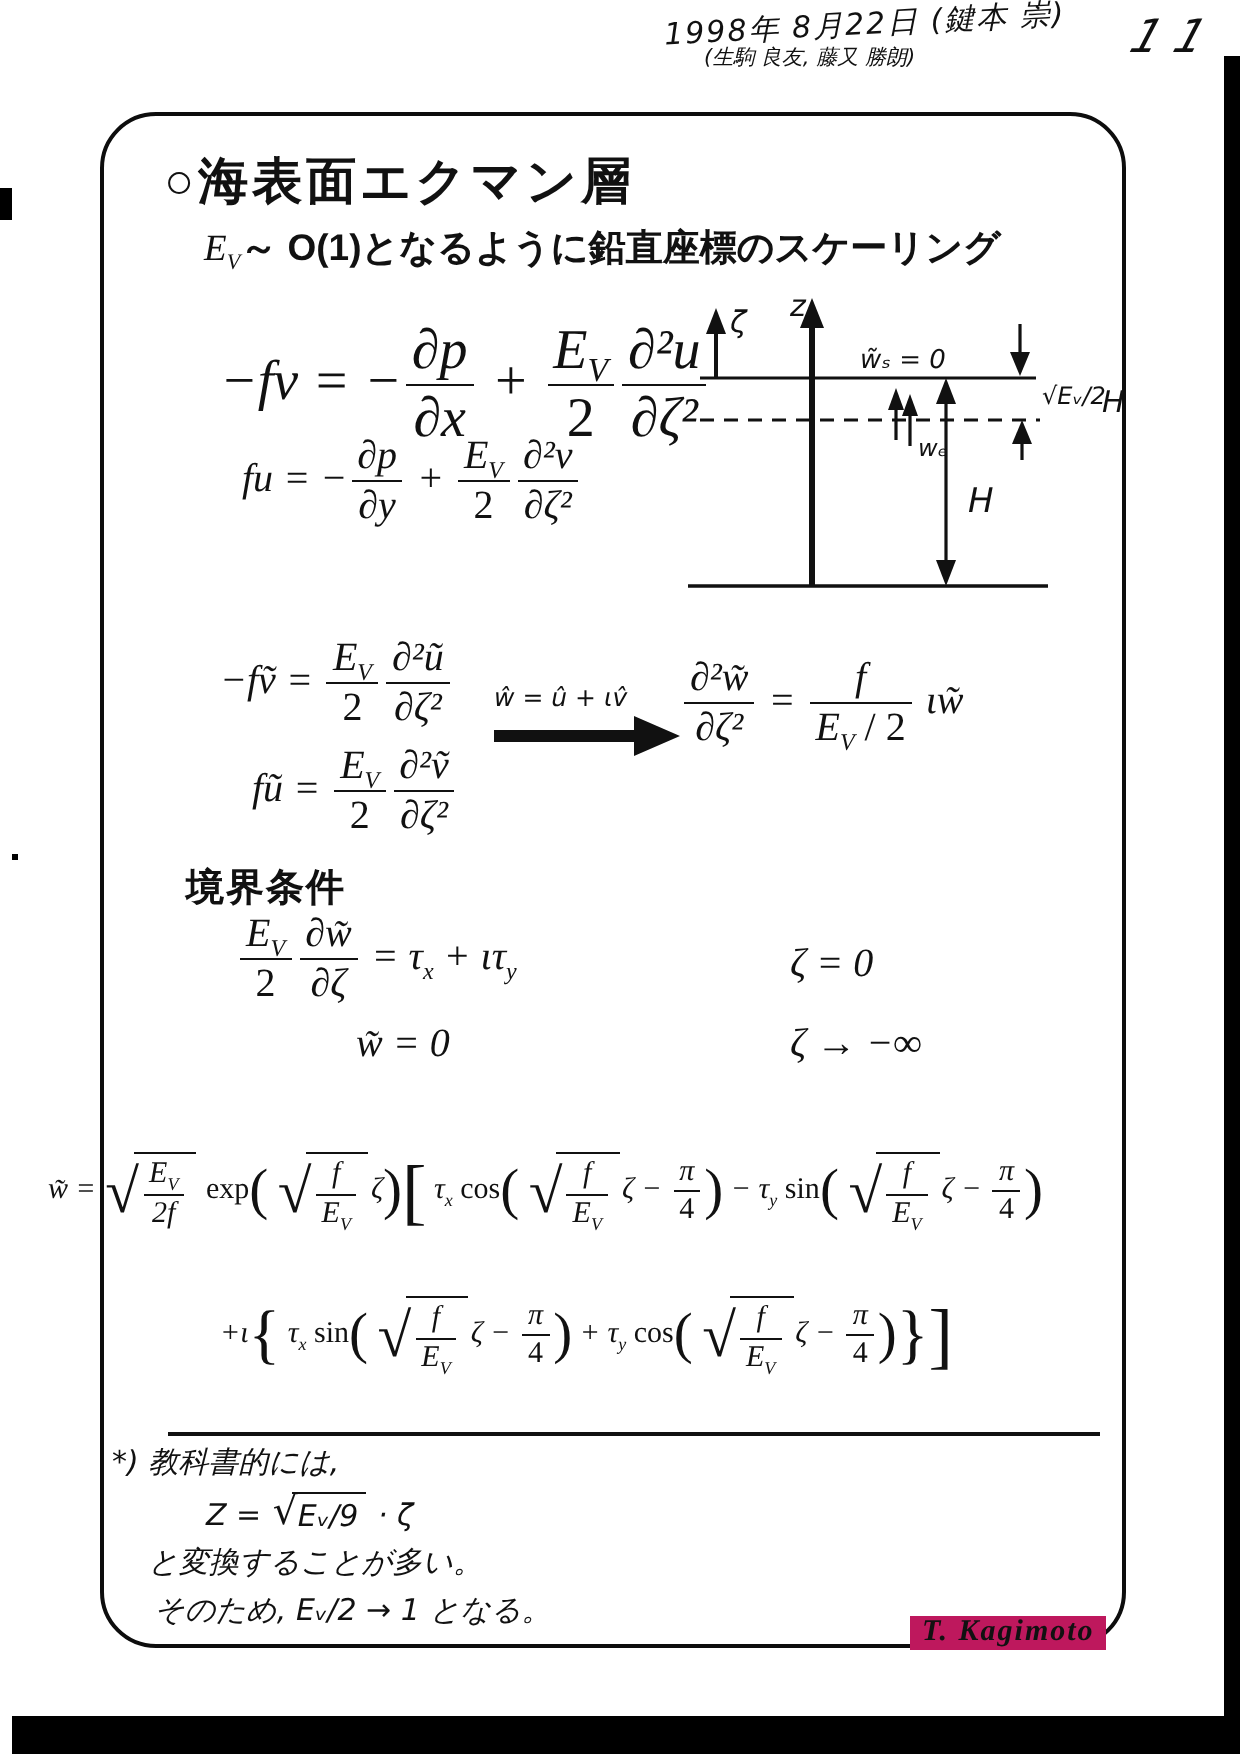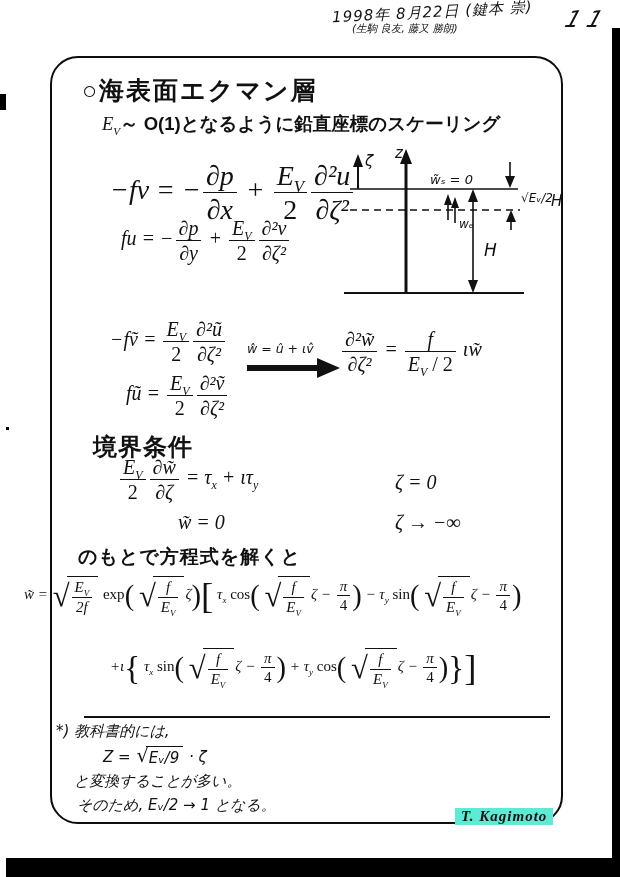--- a/index.html
+++ b/index.html
@@ -123,33 +123,32 @@
     <polygon points="0,9 70,9 70,2 93,12 70,22 70,15 0,15" fill="#111"></polygon>
   </svg>
 
   <div class="abs math" style="left:340px;top:328px;font-size:20px;">
     <span class="frac"><span class="num">∂²w̃</span><span class="den">∂ζ²</span></span>
     <span>=</span>
     <span class="frac"><span class="num">f</span><span class="den"><span>E</span><sub>V</sub><span class="up"> / 2</span></span></span>
     <span>ιw̃</span>
   </div>
 
-  <div class="abs typ bold" style="left:93px;top:431px;font-size:24px;letter-spacing:1px;">境界条件</div>
+  <div class="abs typ bold" style="left:93px;top:431px;font-size:19px;letter-spacing:1px;">境界条件</div>
   <div class="abs math" style="left:118px;top:456px;font-size:20px;">
     <span class="frac"><span class="num"><span>E</span><sub>V</sub></span><span class="den up">2</span></span><span class="frac"><span class="num">∂w̃</span><span class="den">∂ζ</span></span>
     <span>=</span>
     <span>τ</span><sub>x</sub>
     <span>+</span>
     <span>ι</span><span>τ</span><sub>y</sub>
   </div>
   <div class="abs math" style="left:395px;top:471px;font-size:20px;">ζ = 0</div>
   <div class="abs math" style="left:178px;top:511px;font-size:20px;">w̃ = 0</div>
   <div class="abs math" style="left:395px;top:511px;font-size:20px;">ζ → −∞</div>
 
-  <div class="abs typ bold" style="left:78px;top:544px;font-size:19px;letter-spacing:1px;">のもとで方程式を解くと</div>
 
   <div class="abs math" style="left:24px;top:576px;font-size:15px;">
     <span>w̃</span>
     <span>=</span>
     <span class="sqrt">
         <span class="rad">√</span>
         <span class="sqrt-body"><span class="frac"><span class="num"><span>E</span><sub>V</sub></span><span class="den">2f</span></span></span>
       </span>
     <span class="up">exp</span><span class="bp">(</span>
     <span class="sqrt">
@@ -204,16 +203,16 @@
     <span>Z =</span>
     <span class="sqrt" style="vertical-align:baseline;">
         <span class="rad" style="font-size:1.3em;">√</span>
         <span class="sqrt-body" style="border-top-width:1.4px;">Eᵥ/9</span>
       </span>
     <span>· ζ</span>
   </div>
   <div class="abs hw" style="left:74px;top:772px;font-size:15px;">と変換することが多い。</div>
   <div class="abs hw" style="left:77px;top:796px;font-size:15px;">そのため, Eᵥ/2 → 1 となる。</div>
 
-  <div class="abs" style="left:455px;top:808px;font-size:15px;background:#5eead4;padding:0 6px;
+  <div class="abs" style="left:455px;top:808px;font-size:15px;background:#be185d;padding:0 6px;
        font-family:'Liberation Serif','DejaVu Serif',serif;font-style:italic;font-weight:600;letter-spacing:1px;">T. Kagimoto</div>
 
 </div>
 
 </body></html>

